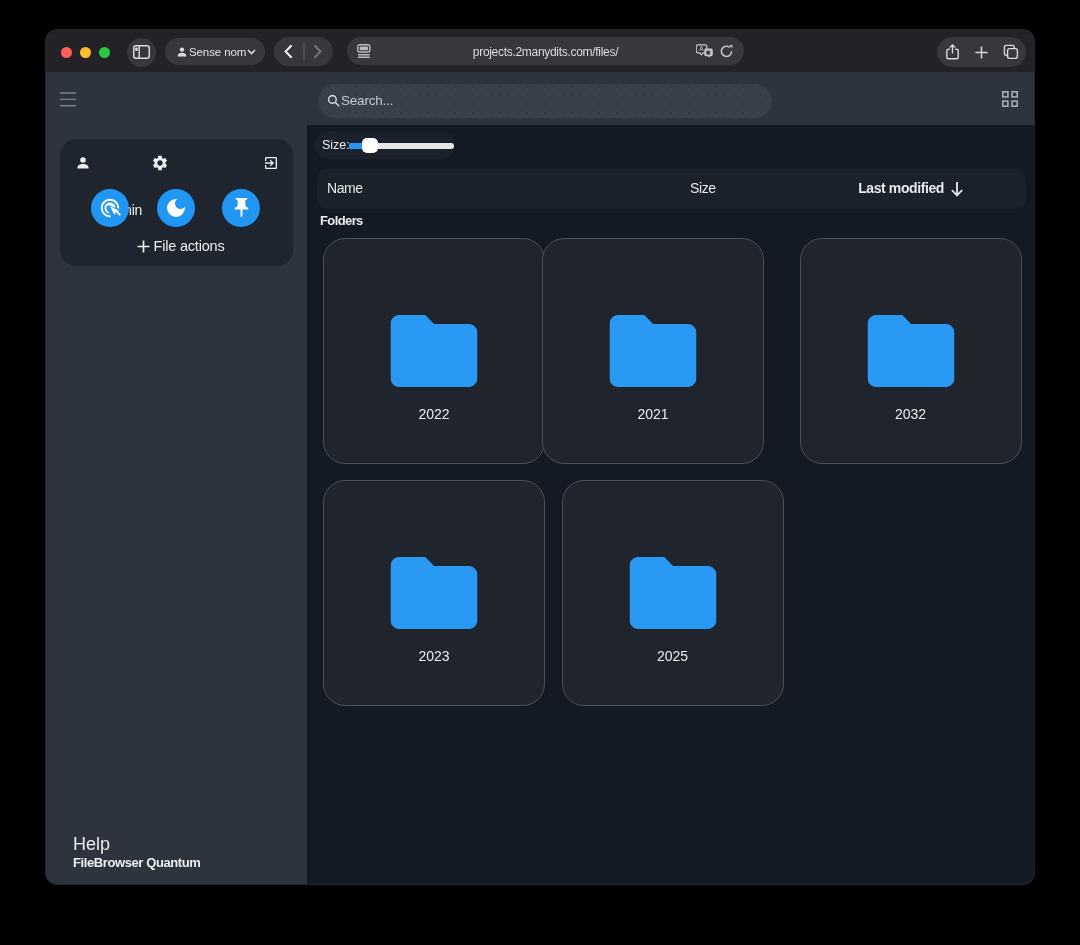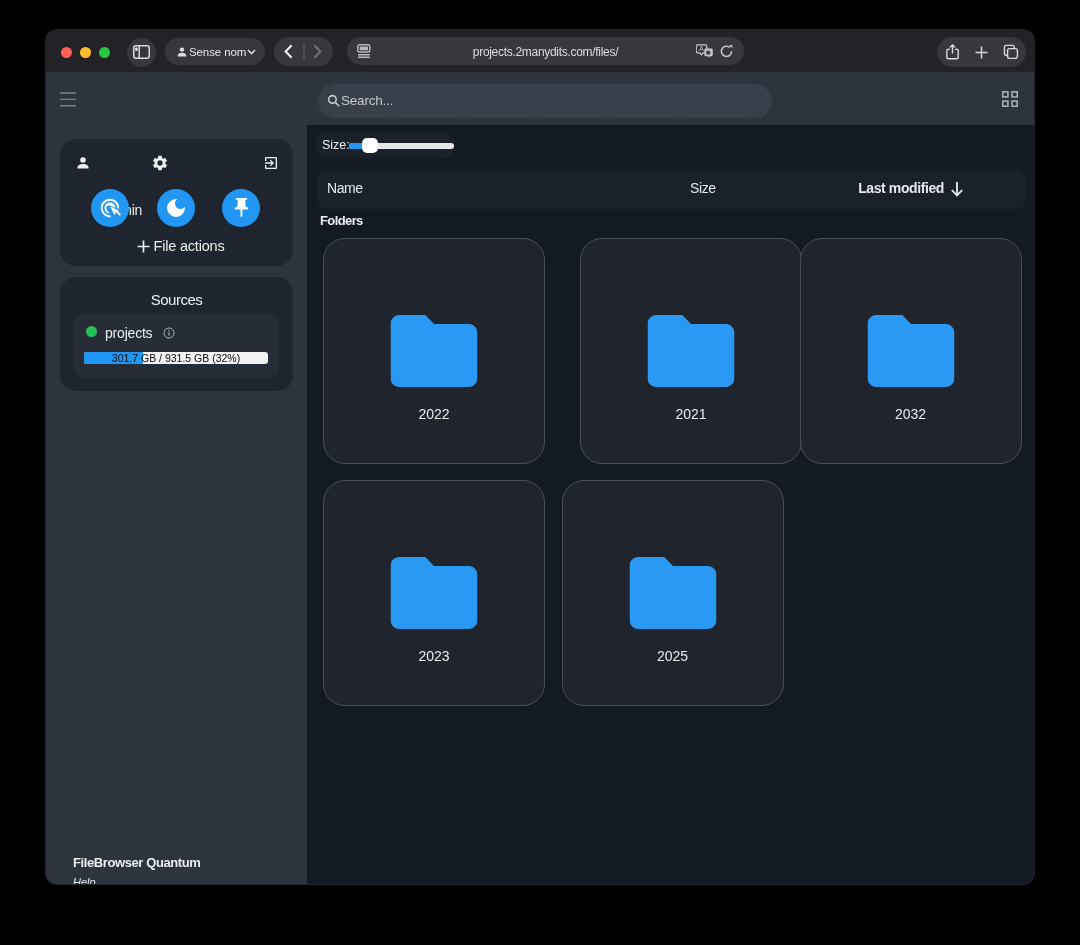--- a/index.html
+++ b/index.html
@@ -156,38 +156,22 @@
           <path d="M16 9V4h1c.55 0 1-.45 1-1s-.45-1-1-1H7c-.55 0-1 .45-1 1s.45 1 1 1h1v5c0 1.66-1.34 3-3 3v2h5.97v7l1 1 1-1v-7H19v-2c-1.66 0-3-1.34-3-3z"></path>
         </svg>
       </div>
       <svg width="13" height="13" viewBox="0 0 13 13" style="position:absolute;left:76.5px;top:101px;">
         <line x1="6.5" y1="0.5" x2="6.5" y2="12.5" stroke="#eceef0" stroke-width="1.7"></line>
         <line x1="0.5" y1="6.5" x2="12.5" y2="6.5" stroke="#eceef0" stroke-width="1.7"></line>
       </svg>
       <span style="position:absolute;left:93.5px;top:98.5px;font-size:14.5px;letter-spacing:-0.2px;color:#eceef0;">File actions</span>
     </div>
 
-    <div class="scard" style="top:205px; height:114px;">
-      <div style="position:absolute;top:13.5px;width:100%;text-align:center;font-size:15px;letter-spacing:-0.5px;color:#eceef0;">Sources</div>
-      <div style="position:absolute;left:14px;top:36px;width:205px;height:65px;background:#262d37;border-radius:10px;">
-        <div style="position:absolute;left:12px;top:13px;width:11px;height:11px;border-radius:50%;background:#25c357;"></div>
-        <span style="position:absolute;left:31px;top:11.5px;font-size:14px;letter-spacing:-0.2px;color:#eceef0;">projects</span>
-        <svg width="12" height="12" viewBox="0 0 24 24" style="position:absolute;left:89px;top:14px;">
-          <circle cx="12" cy="12" r="10" fill="none" stroke="#aeb2b8" stroke-width="2"></circle>
-          <line x1="12" y1="10.5" x2="12" y2="17" stroke="#aeb2b8" stroke-width="2.4"></line>
-          <circle cx="12" cy="7" r="1.5" fill="#aeb2b8"></circle>
-        </svg>
-        <div style="position:absolute;left:10px;top:39px;width:184px;height:12px;background:#f2f2f3;border-radius:3px;overflow:hidden;">
-          <div style="position:absolute;left:0;top:0;bottom:0;width:32%;background:#2196f3;"></div>
-          <div style="position:absolute;left:0;top:0;width:100%;text-align:center;font-size:10.5px;line-height:12px;color:#08090a;">301.7&nbsp;GB&nbsp;/&nbsp;931.5&nbsp;GB&nbsp;(32%)</div>
-        </div>
-      </div>
-    </div>
-
-    <span style="position:absolute;left:27px;top:804px;font-size:11px;color:#e8eaec;font-style:italic;">Help</span>
+
+    <span style="position:absolute;left:27px;top:762px;font-size:18px;color:#e8eaec;">Help</span>
     <span style="position:absolute;left:27px;top:783px;font-size:13px;font-weight:bold;letter-spacing:-0.4px;color:#eceef0;">FileBrowser Quantum</span>
 
     <div style="position:absolute;left:269px;top:59px;width:140px;height:28px;border-radius:14px;background:#1b212a;">
       <span style="position:absolute;left:7px;top:6.5px;font-size:12.5px;color:#eceef0;">Size:</span>
       <div style="position:absolute;left:34px;top:12px;width:104.5px;height:5.5px;border-radius:3px;background:#e7e7e9;"></div>
       <div style="position:absolute;left:34px;top:12px;width:22px;height:5.5px;border-radius:3px 0 0 3px;background:#2196f3;"></div>
       <div style="position:absolute;left:46.8px;top:7.3px;width:16.2px;height:14.4px;border-radius:5px;background:#fff;"></div>
     </div>
 
     <div class="hdrrow">
@@ -201,21 +185,21 @@
     </div>
 
     <div style="position:absolute;left:274px;top:141px;font-size:13px;font-weight:bold;letter-spacing:-0.6px;color:#eceef0;">Folders</div>
 
     <div class="fcard" style="left:277px;top:165.5px;">
       <svg width="87" height="72" viewBox="2 4 20 16" preserveAspectRatio="none">
           <path d="M10 4H4c-1.1 0-2 .9-2 2v12c0 1.1.9 2 2 2h16c1.1 0 2-.9 2-2V8c0-1.1-.9-2-2-2h-8l-2-2z" fill="#2a99f4"></path>
         </svg>
       <div class="lbl">2022</div>
     </div>
-    <div class="fcard" style="left:534px;top:165.5px;">
+    <div class="fcard" style="left:496px;top:165.5px;">
       <svg width="87" height="72" viewBox="2 4 20 16" preserveAspectRatio="none">
           <path d="M10 4H4c-1.1 0-2 .9-2 2v12c0 1.1.9 2 2 2h16c1.1 0 2-.9 2-2V8c0-1.1-.9-2-2-2h-8l-2-2z" fill="#2a99f4"></path>
         </svg>
       <div class="lbl">2021</div>
     </div>
     <div class="fcard" style="left:753.5px;top:165.5px;">
       <svg width="87" height="72" viewBox="2 4 20 16" preserveAspectRatio="none">
           <path d="M10 4H4c-1.1 0-2 .9-2 2v12c0 1.1.9 2 2 2h16c1.1 0 2-.9 2-2V8c0-1.1-.9-2-2-2h-8l-2-2z" fill="#2a99f4"></path>
         </svg>
       <div class="lbl">2032</div>

